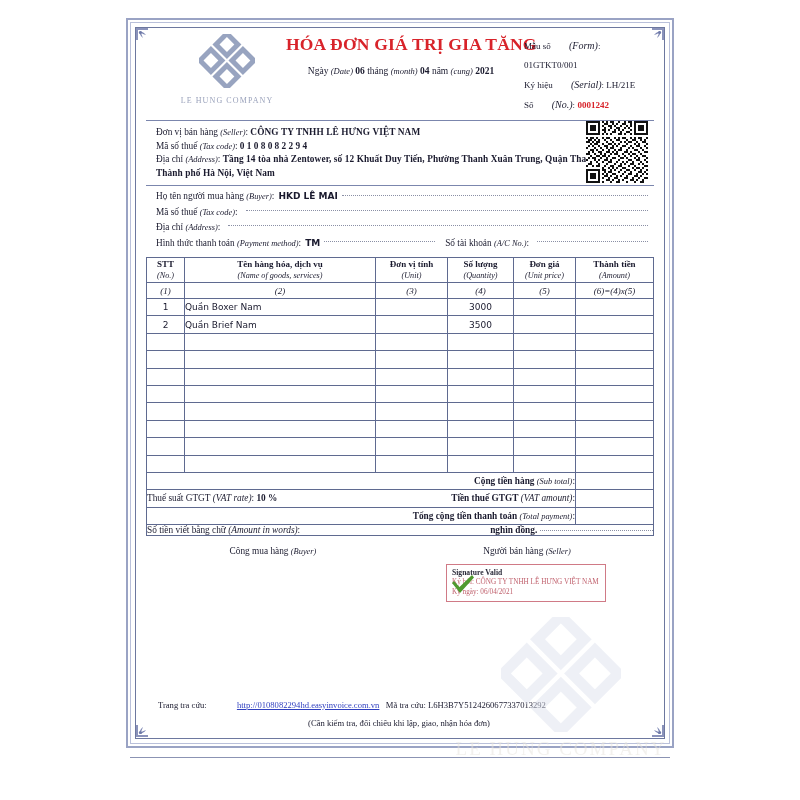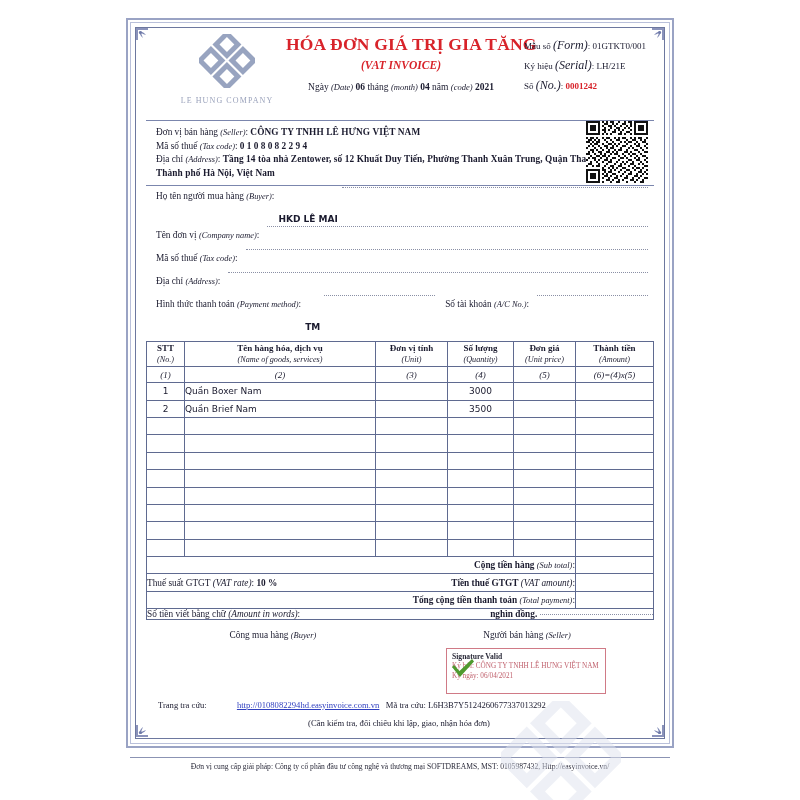--- a/index.html
+++ b/index.html
@@ -124,21 +124,21 @@
   .title-date i { font-size: 8.5px; }
   .title-date b { font-weight: bold; }
   .meta-box {
     position: absolute;
     left: 378px;
     top: 4px;
     width: 130px;
     font-size: 9px;
     line-height: 19px;
   }
-  .meta-box i { font-size: 12px; }
+  .meta-box i { font-size: 10px; margin-left: 16px; }
   .meta-red { color: #d8232a; font-weight: bold; }
 
   
   .rule {
     border-top: 1px solid #7b86ad;
     margin: 0;
   }
   .seller {
     position: relative;
     padding: 5px 4px 5px 10px;
@@ -156,29 +156,28 @@
     height: 62px;
   }
 
   
   .buyer {
     padding: 3px 6px 4px 10px;
     font-size: 9.3px;
     line-height: 15.4px;
   }
   .buyer i { font-size: 8.4px; }
-  .brow { display: flex; align-items: flex-start; white-space: nowrap; }
+  .brow { display: flex; align-items: center; white-space: nowrap; }
   .blabel { flex: 0 0 auto; }
   .bval {
     font-weight: bold;
     font-family: "DejaVu Sans", sans-serif;
     font-size: 9px;
     padding: 0 4px;
     flex: 0 0 auto;
-    margin-top: 23px;
   }
   .bval.small { font-family: "Liberation Serif", serif; font-size: 9.3px; }
   .dots {
     flex: 1 1 auto;
     border-bottom: 1px dotted #8a8fa5;
     transform: translateY(-2px);
     min-width: 10px;
   }
   .brow .seg2 { flex: 0 0 auto; padding-left: 10px; }
 
@@ -248,21 +247,21 @@
   .sign-col { width: 50%; text-align: center; position: relative; height: 92px; }
   .sign-title i { font-size: 8.4px; }
   .stamp {
     position: absolute;
     left: 46px;
     top: 18px;
     width: 160px;
     border: 1px solid #d07a86;
     box-sizing: border-box;
     text-align: left;
-    padding: 3px 5px 12px 5px;
+    padding: 3px 5px 4px 5px;
     background: rgba(255,255,255,0.6);
   }
   .stamp-title {
     font-size: 7.6px;
     font-weight: bold;
     color: #2b2b3a;
     margin-bottom: 1px;
   }
   .stamp-line {
     font-size: 7.2px;
@@ -389,30 +388,29 @@
               <rect x="36.2" y="18.8" width="15.5" height="15.5" transform="rotate(45 44 26.5)"></rect>
               <rect x="20.2" y="34.8" width="15.5" height="15.5" transform="rotate(45 28 42.5)"></rect>
             </g>
           </svg>
         </div>
         <div class="logo-caption">LE HUNG COMPANY</div>
       </div>
 
       <div class="title-box">
         <div class="title-main">HÓA ĐƠN GIÁ TRỊ GIA TĂNG</div>
-        <div class="title-sub">(VAT INVOICE)</div>
         <div class="title-date">
           <span>Ngày</span>
           <i>(Date)</i>
           <b>06</b>
           <span>tháng</span>
           <i>(month)</i>
           <b>04</b>
           <span>năm</span>
-          <i>(code)</i>
+          <i>(cung)</i>
           <b>2021</b>
         </div>
       </div>
 
       <div class="meta-box">
         <div>
           <span>Mẫu số</span>
           <i>(Form)</i>:
           <span>01GTKT0/001</span>
         </div>
@@ -714,28 +712,20 @@
     <div class="buyer">
       <div class="brow">
         <span class="blabel">
           <span>Họ tên người mua hàng</span>
           <i>(Buyer)</i>:
         </span>
         <span class="bval">HKD LÊ MAI</span>
         <span class="dots"></span>
       </div>
 
-      <div class="brow">
-        <span class="blabel">
-          <span>Tên đơn vị</span>
-          <i>(Company name)</i>:
-        </span>
-        <span class="bval small"></span>
-        <span class="dots"></span>
-      </div>
 
       <div class="brow">
         <span class="blabel">
           <span>Mã số thuế</span>
           <i>(Tax code)</i>:
         </span>
         <span class="bval small"></span>
         <span class="dots"></span>
       </div>
 
@@ -989,14 +979,13 @@
       <a href="#">http://0108082294hd.easyinvoice.com.vn</a>
       &nbsp;
       <span>Mã tra cứu:</span>
       <span>L6H3B7Y5124260677337013292</span>
       <div class="note">(Cần kiểm tra, đối chiếu khi lập, giao, nhận hóa đơn)</div>
     </div>
 
   </div>
 
   <div class="bottom-rule"></div>
-  <div class="bottom-note">Đơn vị cung cấp giải pháp: Công ty cổ phần đầu tư công nghệ và thương mại SOFTDREAMS, MST: 0105987432, Http://easyinvoice.vn/</div>
 </div>
 
 </body></html>

